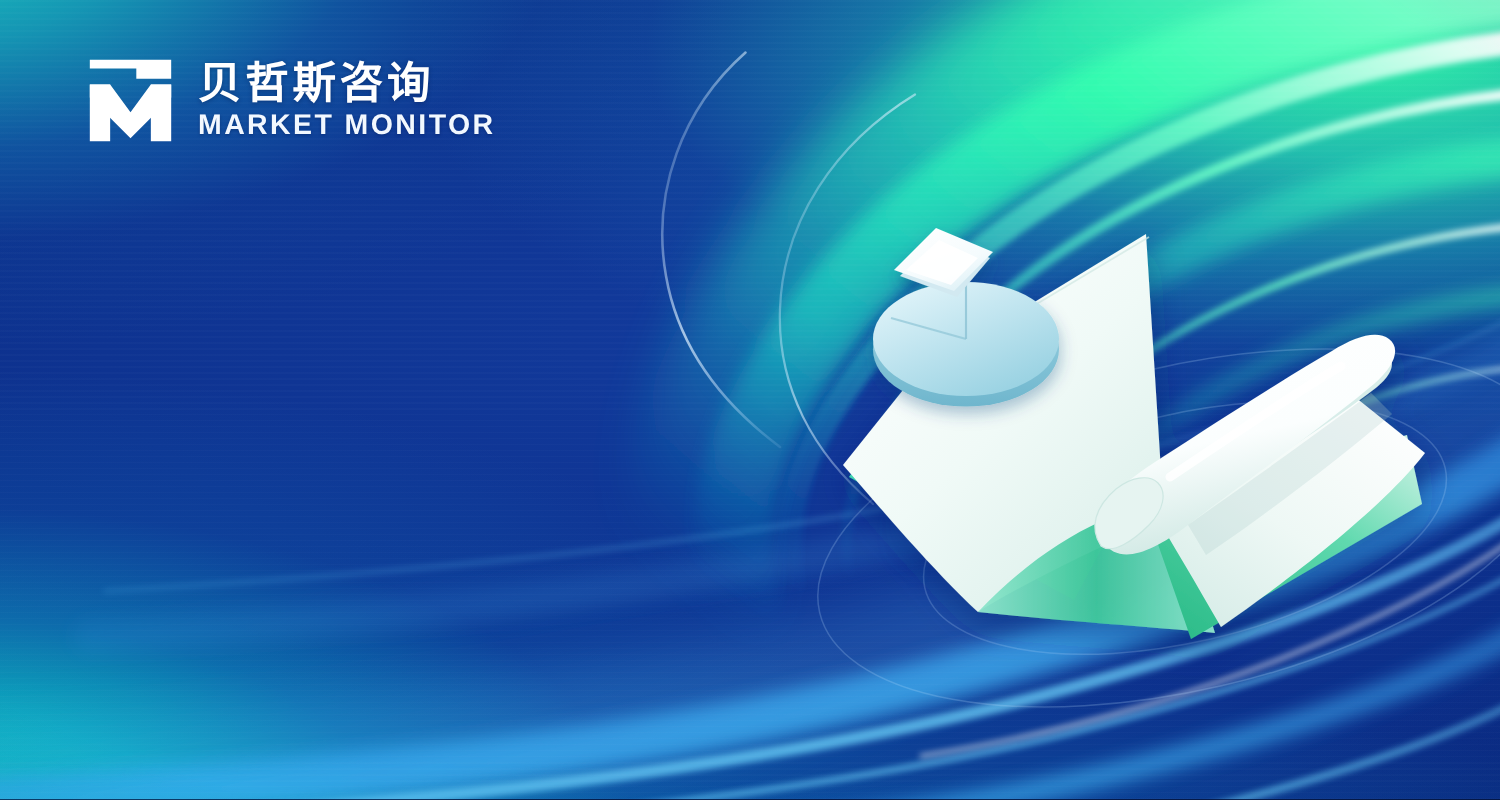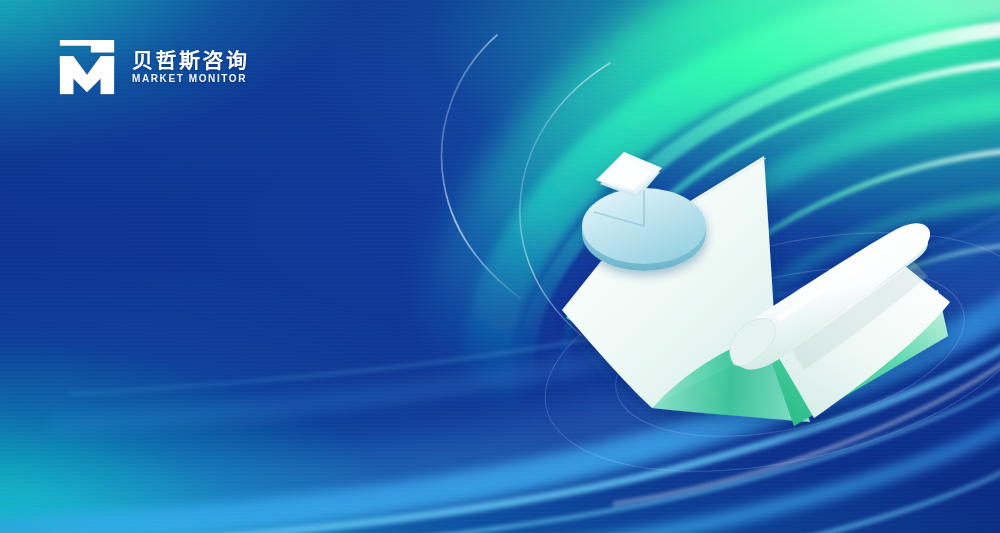--- a/index.html
+++ b/index.html
@@ -69,26 +69,26 @@
   #art{position:absolute;inset:0;width:1000px;height:533px;pointer-events:none;}
 
   
   #logo{
     position:absolute;left:56px;top:36px;
     display:flex;align-items:center;gap:14px;
   }
   #logo-mark{width:62px;height:62px;display:block;flex:none;}
   .logo-words{display:flex;flex-direction:column;justify-content:center;gap:3px;}
   .logo-cn{
-    color:#fff;font-size:21px;font-weight:700;line-height:1;
+    color:#fff;font-size:29px;font-weight:700;line-height:1;
     letter-spacing:2.5px;white-space:nowrap;
     text-shadow:0 1px 3px rgba(3,26,80,.45);
   }
   .logo-en{
-    color:#f2f8ff;font-size:10px;font-weight:700;line-height:1;
+    color:#f2f8ff;font-size:19px;font-weight:700;line-height:1;
     letter-spacing:1.6px;white-space:nowrap;
     text-shadow:0 1px 2px rgba(3,26,80,.40);
   }
 
   
   #copy{position:absolute;left:56px;top:172px;width:560px;}
 
   .headline{
     margin:0;color:#fff;
     font-size:104px;font-weight:700;line-height:1.04;

